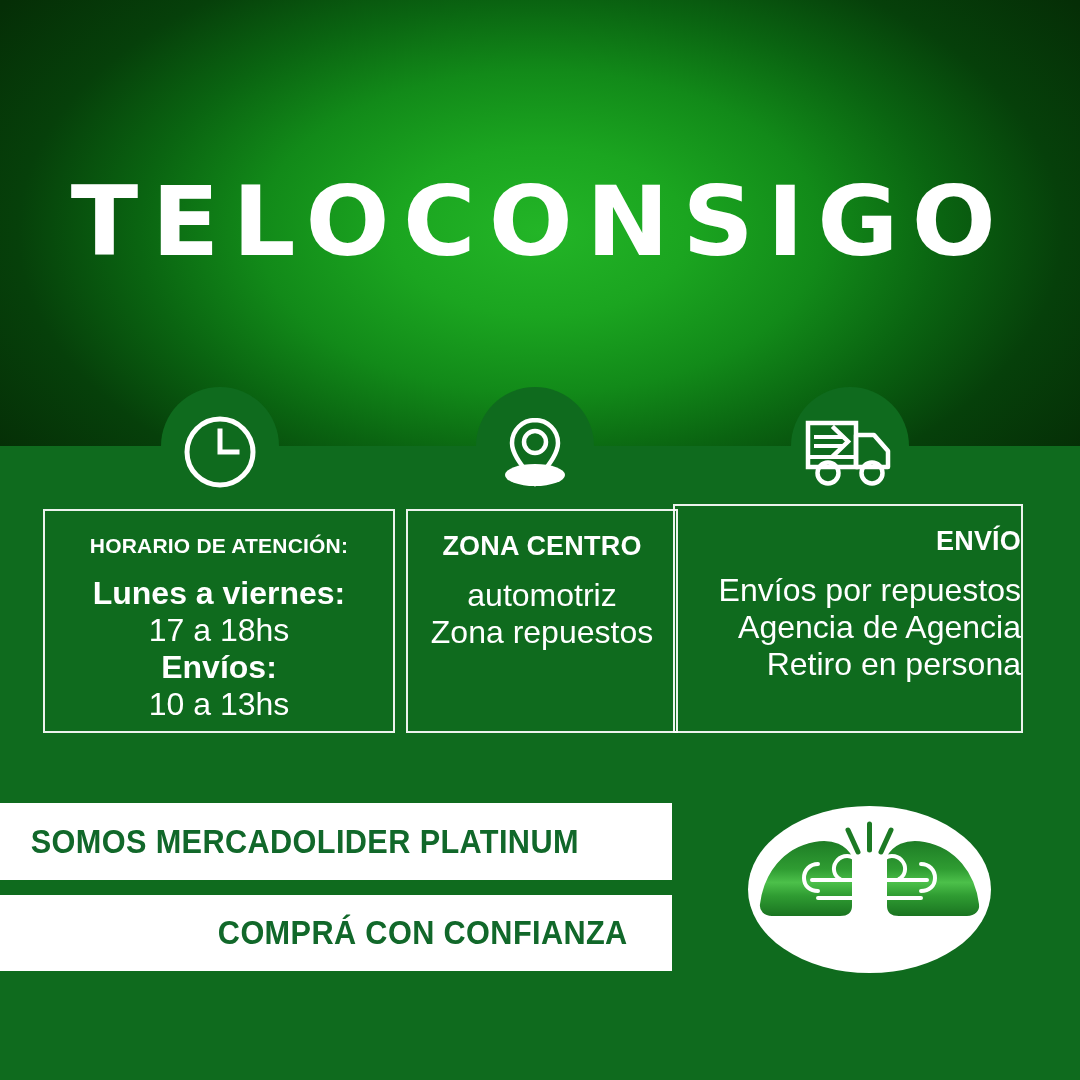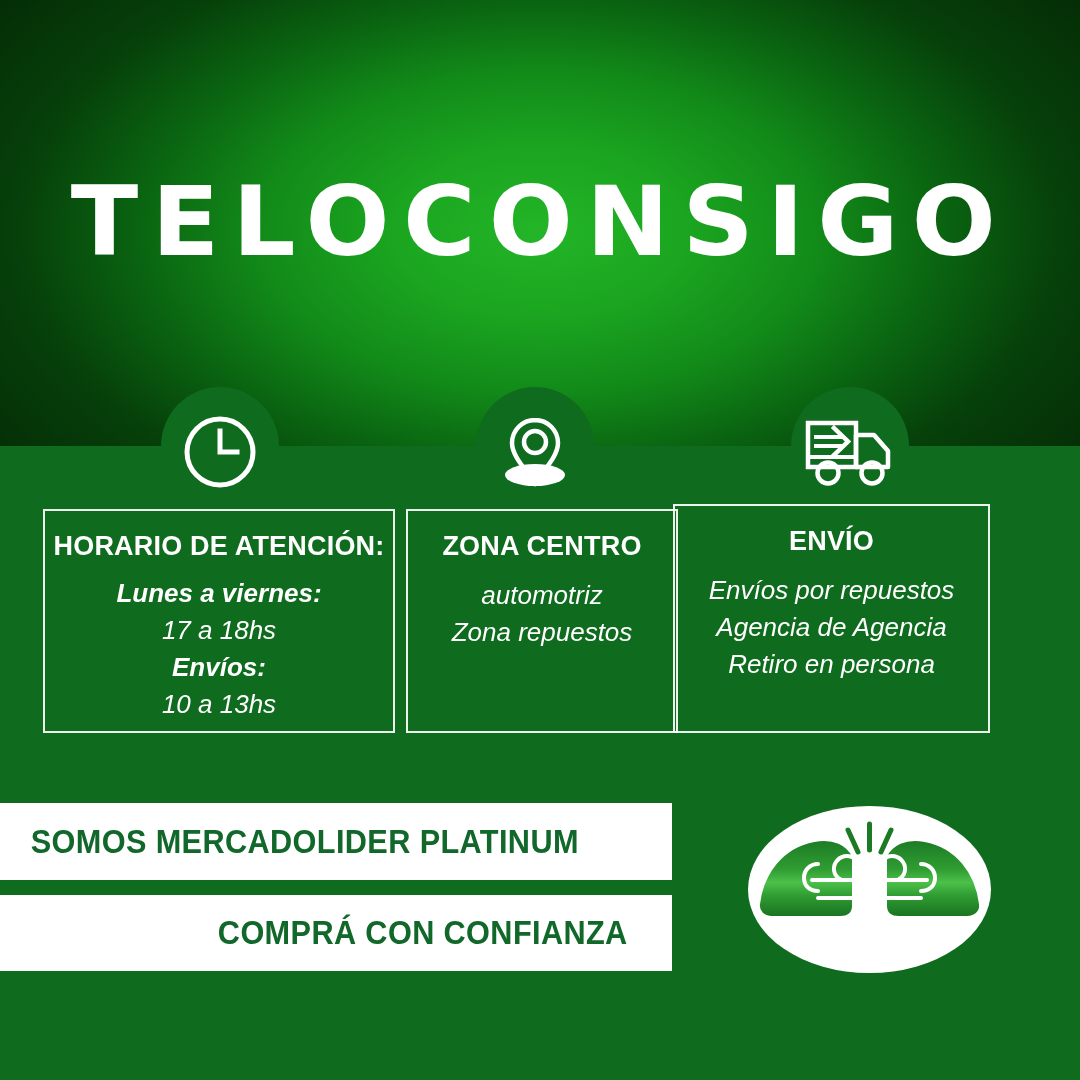--- a/index.html
+++ b/index.html
@@ -71,35 +71,34 @@
   .card{
     position:absolute;
     border:2px solid rgba(255,255,255,.92);
     box-sizing:border-box;
     text-align:center;
     color:#ffffff;
     padding-top:18px;
   }
   .card.c1{left:43px;  top:509px; width:352px; height:224px;}
   .card.c2{left:406px; top:509px; width:272px; height:224px;}
-  .card.c3{left:673px; top:504px; width:317px; height:229px;}
+  .card.c3{left:673px; top:504px; width:350px; height:229px;text-align:right;}
 
   .card .title{
     font-weight:700;
-    font-size:27px;
+    font-size:21px;
     letter-spacing:.2px;
     line-height:34px;
     margin-bottom:12px;
   }
   .card.c2 .title,.card.c3 .title{font-size:27px;margin-bottom:14px;}
   .card .line{
-    font-size:26px;
+    font-size:32px;
     font-weight:400;
     line-height:37px;
-    font-style:italic;
   }
   .card .line.strong{font-weight:700;}
 
   
   .banner{
     position:absolute;
     left:-30px;
     background:#ffffff;
     display:flex;align-items:center;
     box-sizing:border-box;

